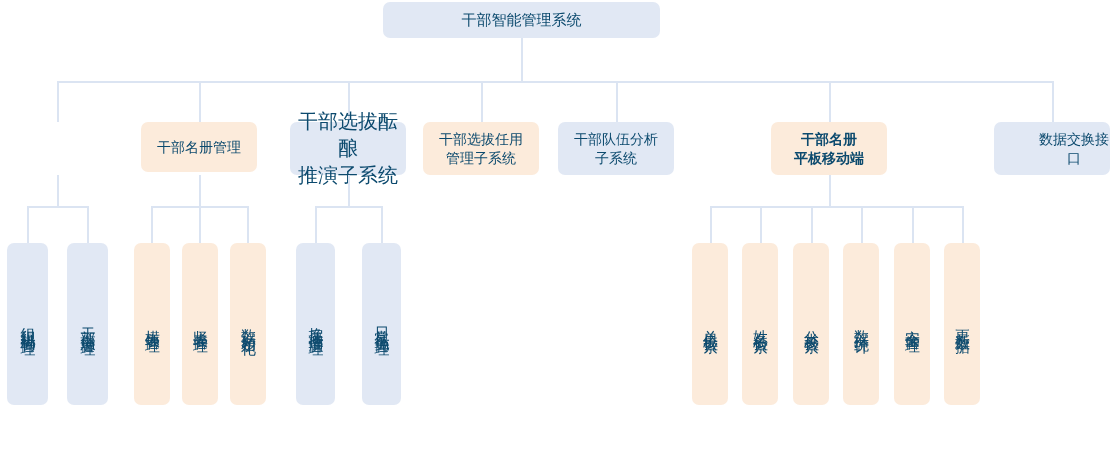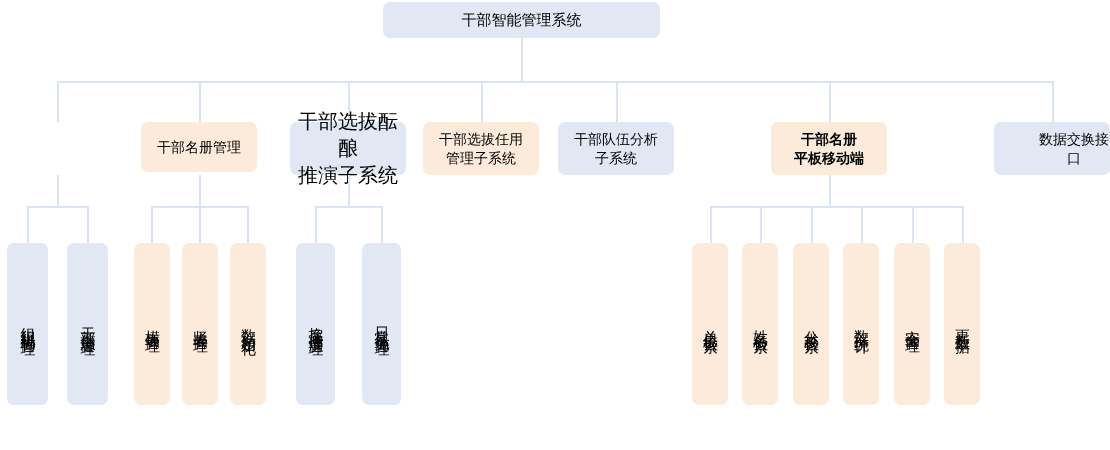--- a/index.html
+++ b/index.html
@@ -11,21 +11,21 @@
   }
   #chart{position:relative;width:1110px;height:450px;}
 
   .node{
     position:absolute;
     box-sizing:border-box;
     border-radius:7px;
     display:flex;
     align-items:center;
     justify-content:center;
-    color:#000000;
+    color:#0c4a6e;
     line-height:1.35;
     text-align:center;
   }
   .node.blue{background:#e1e8f4;}
   .node.peach{background:#fcebdb;}
 
   .node .lbl{display:block;white-space:pre-line;}
 
   
   .node.vert{

